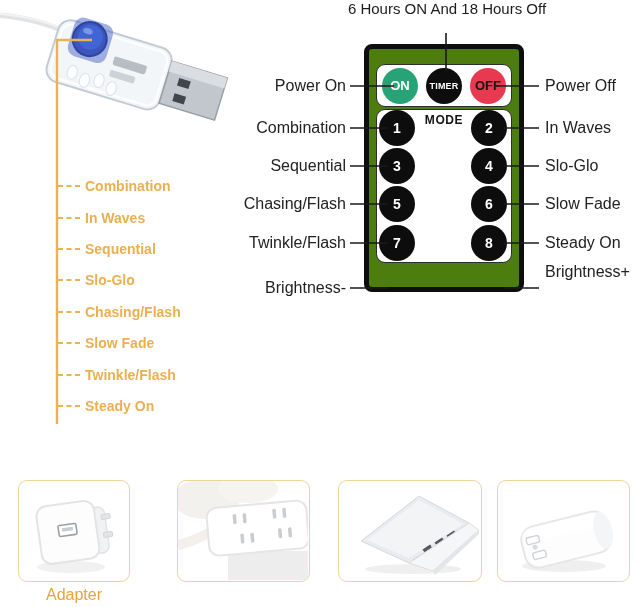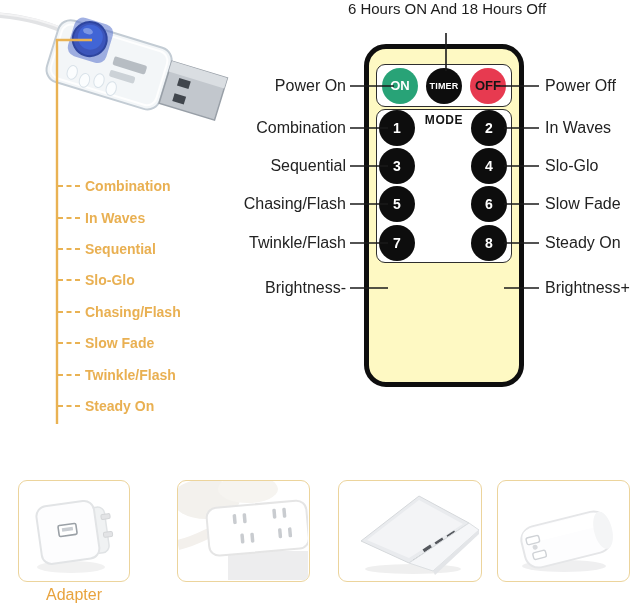--- a/index.html
+++ b/index.html
@@ -4,23 +4,23 @@
 <style>
   html,body{margin:0;padding:0;background:#fff;}
   .scene{position:relative;width:640px;height:607px;background:#ffffff;
          font-family:"Liberation Sans",sans-serif;overflow:hidden;}
 
   
   .timer-note{position:absolute;left:337px;top:1px;width:220px;text-align:center;
               color:#1c1c1c;font-size:15px;line-height:16px;}
 
   
-  .remote{position:absolute;left:364px;top:44px;width:160px;height:343px;
-          box-sizing:border-box;border:5px solid #0e0e0e;border-radius:22px;
-          background:#fef9c3;z-index:2;}
+  .remote{position:absolute;left:364px;top:44px;width:160px;height:248px;
+          box-sizing:border-box;border:5px solid #0e0e0e;border-radius:8px;
+          background:#4d7c0f;z-index:2;}
   .rgroup{position:absolute;left:7px;width:136px;box-sizing:border-box;
           border:1.6px solid #2e2e2e;border-radius:9px;background:#fff;}
   .g-power{top:15px;height:43px;display:flex;align-items:center;justify-content:center;gap:8px;}
   .g-mode{top:60px;height:154px;}
   .g-dim{top:218px;height:60px;}
   .cbtn{width:36px;height:36px;border-radius:50%;display:flex;align-items:center;
         justify-content:center;font-weight:bold;flex:0 0 auto;}
   .b-on{background:#28a377;color:#fff;font-size:13px;}
   .b-timer{background:#0d0d0d;color:#fff;font-size:9px;letter-spacing:.2px;}
   .b-off{background:#e73a50;color:#151515;font-size:13px;}
@@ -161,21 +161,21 @@
   <div class="lbl lbl-left" style="top:158px">Sequential</div>
   <div class="lbl lbl-left" style="top:196px">Chasing/Flash</div>
   <div class="lbl lbl-left" style="top:235px">Twinkle/Flash</div>
   <div class="lbl lbl-left" style="top:280px">Brightness-</div>
 
   <div class="lbl lbl-right" style="top:78px">Power Off</div>
   <div class="lbl lbl-right" style="top:120px">In Waves</div>
   <div class="lbl lbl-right" style="top:158px">Slo-Glo</div>
   <div class="lbl lbl-right" style="top:196px">Slow Fade</div>
   <div class="lbl lbl-right" style="top:235px">Steady On</div>
-  <div class="lbl lbl-right" style="top:280px">Brightness+</div>
+  <div class="lbl lbl-right" style="top:264px">Brightness+</div>
 
   <div class="card" style="left:18px;width:112px">
     <svg width="109" height="99" viewBox="0 0 109 99">
       <ellipse cx="52" cy="86" rx="34" ry="6" fill="#f1f1f1"></ellipse>
       <g transform="rotate(-8 52 52)">
         <rect x="70" y="30" width="18" height="46" rx="7" fill="#f0f2f3" stroke="#e0e3e5" stroke-width="1.5"></rect>
         <rect x="84" y="38" width="9" height="5" rx="1.5" fill="#e3e4e6" stroke="#d3d5d7"></rect>
         <rect x="84" y="56" width="9" height="5" rx="1.5" fill="#e3e4e6" stroke="#d3d5d7"></rect>
         <rect x="20" y="22" width="58" height="58" rx="10" fill="#fdfdfe" stroke="#e2e4e6" stroke-width="2"></rect>
         <rect x="40" y="43" width="18" height="11" rx="1.5" fill="#ffffff" stroke="#9aa0a6" stroke-width="1.6"></rect>

